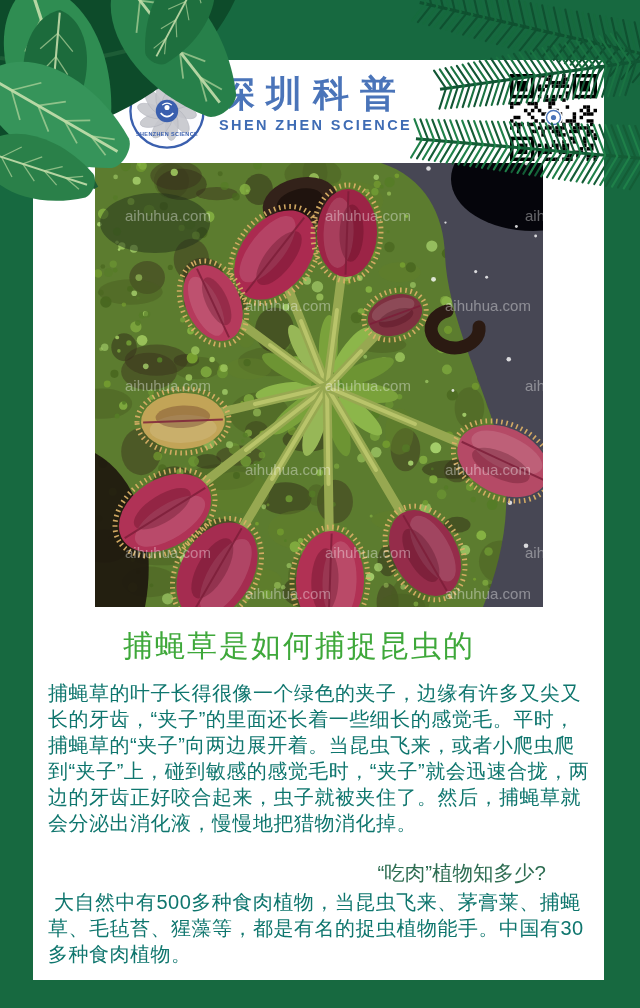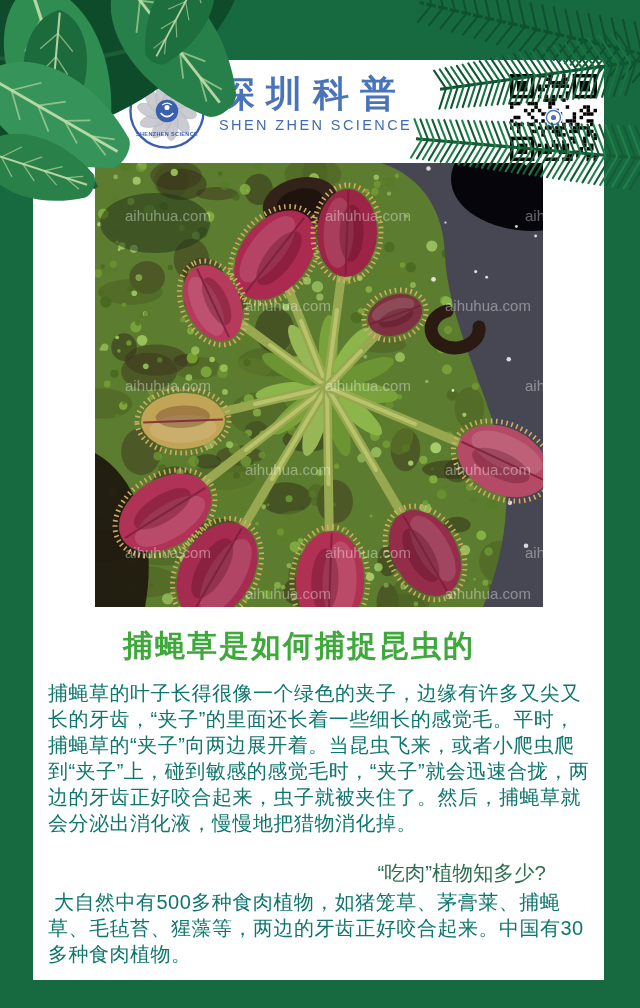--- a/index.html
+++ b/index.html
@@ -8,29 +8,29 @@
   #stage{position:relative;width:640px;height:1008px;overflow:hidden;}
   #card{position:absolute;left:33px;top:60px;width:571px;height:920px;background:#fff;}
   
   #decor{position:absolute;left:0;top:0;width:640px;height:1008px;pointer-events:none;}
   
   #hdr{position:absolute;left:0;top:0;width:571px;height:103px;}
   #seal{position:absolute;left:95px;top:12px;width:78px;height:78px;}
   #brand{position:absolute;left:186px;top:14px;width:230px;}
   #brand-cn{font-family:"Liberation Serif", serif;font-weight:bold;font-size:36px;
             letter-spacing:11px;color:#4a74b9;line-height:40px;white-space:nowrap;}
-  #brand-en{font-size:14.5px;font-weight:normal;letter-spacing:2.4px;color:#3f6cb4;
+  #brand-en{font-size:14.5px;font-weight:bold;letter-spacing:2.4px;color:#3f6cb4;
             margin-top:3px;white-space:nowrap;}
   #qr{position:absolute;left:477px;top:14px;width:87px;height:87px;}
   
   #photo{position:absolute;left:62px;top:103px;width:448px;height:444px;}
   
   #title{position:absolute;left:0;top:566px;width:571px;text-align:center;
          padding-right:39px;box-sizing:border-box;
-         font-size:30px;font-weight:bold;letter-spacing:2px;color:#3ea83a;}
+         font-size:30px;font-weight:normal;letter-spacing:2px;color:#3ea83a;}
   .para{position:absolute;left:15px;width:546px;font-size:20px;line-height:26px;
         color:#0f766e;letter-spacing:.5px;text-align:left;}
   #para1{top:620px;}
   #subhead{position:absolute;left:0;top:800px;width:571px;text-align:right;
            padding-right:58px;box-sizing:border-box;
            font-size:20.5px;line-height:26px;color:#2e6d52;}
   #para2{top:829px;text-indent:6px;}
 </style>
 </head>
 <body>
@@ -813,21 +813,21 @@
         <text x="30" y="395" font-size="15" fill="#ffffff" opacity="0.38" font-family="Liberation Sans, sans-serif">aihuhua.com</text>
         <text x="230" y="395" font-size="15" fill="#ffffff" opacity="0.38" font-family="Liberation Sans, sans-serif">aihuhua.com</text>
         <text x="430" y="395" font-size="15" fill="#ffffff" opacity="0.38" font-family="Liberation Sans, sans-serif">aihuhua.com</text>
         <text x="150" y="436" font-size="15" fill="#ffffff" opacity="0.38" font-family="Liberation Sans, sans-serif">aihuhua.com</text>
         <text x="350" y="436" font-size="15" fill="#ffffff" opacity="0.38" font-family="Liberation Sans, sans-serif">aihuhua.com</text>
       </svg>
 
     <div id="title">捕蝇草是如何捕捉昆虫的</div>
     <div id="para1" class="para">捕蝇草的叶子长得很像一个绿色的夹子，边缘有许多又尖又长的牙齿，“夹子”的里面还长着一些细长的感觉毛。平时，捕蝇草的“夹子”向两边展开着。当昆虫飞来，或者小爬虫爬到“夹子”上，碰到敏感的感觉毛时，“夹子”就会迅速合拢，两边的牙齿正好咬合起来，虫子就被夹住了。然后，捕蝇草就会分泌出消化液，慢慢地把猎物消化掉。</div>
     <div id="subhead">“吃肉”植物知多少?</div>
-    <div id="para2" class="para">大自然中有500多种食肉植物，如猪笼草、茅膏莱、捕蝇草、毛毡苔、猩藻等，两边的牙齿正好咬合起来。中国有30多种食肉植物。</div>
+    <div id="para2" class="para">大自然中有500多种食肉植物，当昆虫飞来、茅膏莱、捕蝇草、毛毡苔、猩藻等，都是有名的捉虫植物能手。中国有30多种食肉植物。</div>
   </div>
 
   <svg id="decor" viewBox="0 0 640 1008">
     <g id="fronds">
         <line x1="700" y1="-10" x2="423.7879775016059" y2="-150.73705491925935" stroke="#135b34" stroke-width="3"></line>
         <line x1="689.1681559804551" y1="-15.51910019291213" x2="660.950894986151" y2="5.876676529705243" stroke="#135b34" stroke-width="2.1" stroke-linecap="round"></line>
         <line x1="689.1681559804551" y1="-15.51910019291213" x2="689.8920130843649" y2="-50.9234658909146" stroke="#135b34" stroke-width="2.1" stroke-linecap="round"></line>
         <line x1="683.7522339706827" y1="-18.278650289368198" x2="655.7693356092216" y2="2.939420646516478" stroke="#1d7c47" stroke-width="2.1" stroke-linecap="round"></line>
         <line x1="683.7522339706827" y1="-18.278650289368198" x2="684.4700789724005" y2="-53.388959793865666" stroke="#1d7c47" stroke-width="2.1" stroke-linecap="round"></line>
         <line x1="678.3363119609103" y1="-21.03820038582426" x2="650.5877762322922" y2="0.0021647633277162015" stroke="#135b34" stroke-width="2.1" stroke-linecap="round"></line>

